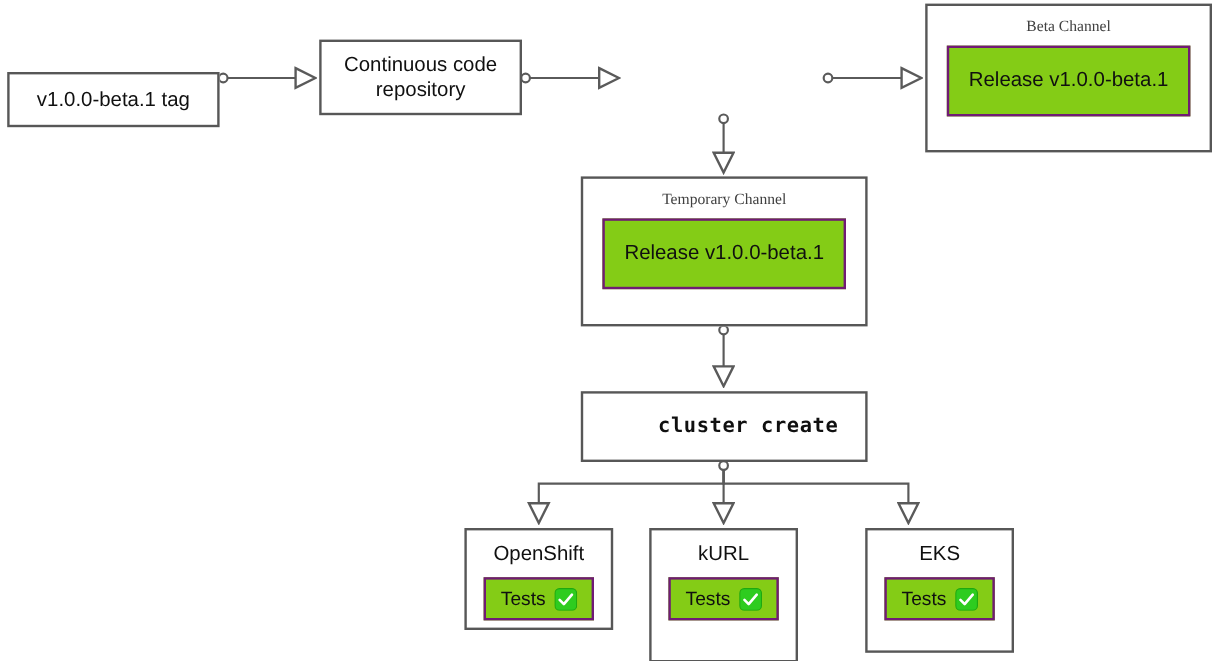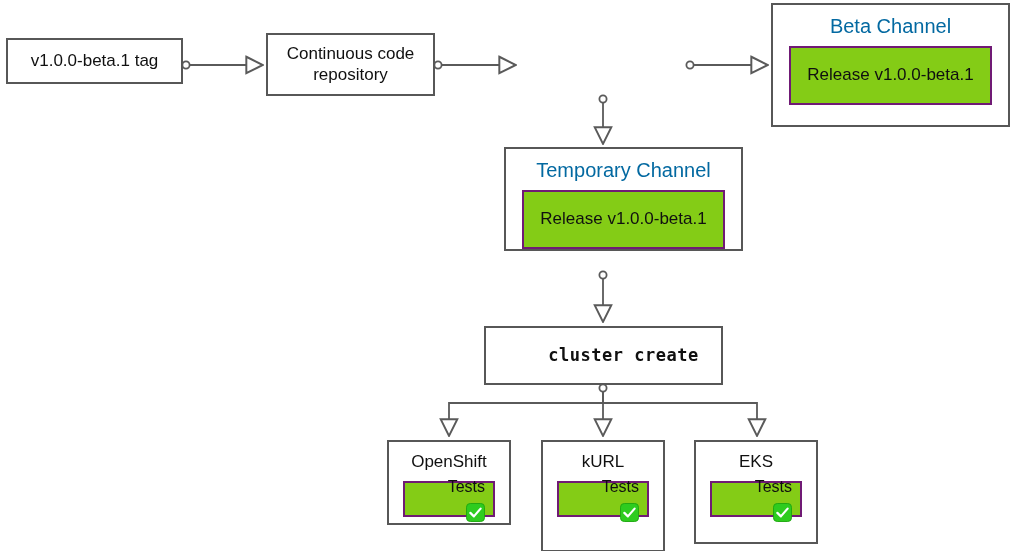--- a/index.html
+++ b/index.html
@@ -42,23 +42,24 @@
   }
   .node-label {
     display: block;
     white-space: pre-line;
   }
   .container-node {
     justify-content: flex-start;
     padding-top: 9px;
   }
   .container-title {
-    font-size: 20px;
-    color: #0369a1;
+    font-size: 13px;
+    color: #404040;
     margin-bottom: 8px;
+    font-family: Liberation Serif, serif;
   }
   .inner-node {
     box-sizing: border-box;
     border: 2px solid #701a75;
     background: #84cc16;
     display: flex;
     align-items: center;
     justify-content: center;
     font-size: 17px;
     color: #101010;
@@ -73,25 +74,24 @@
   .leaf-node {
     justify-content: flex-start;
     padding-top: 10px;
   }
   .leaf-title {
     font-size: 17px;
     margin-bottom: 9px;
   }
   .tests-box {
     display: flex;
-    align-items: flex-end;
+    align-items: center;
     justify-content: center;
     gap: 7px;
     padding: 0 8px;
-    flex-direction: column;
   }
   .tests-label {
     font-size: 16px;
   }
   .check-icon {
     display: inline-block;
     width: 19px;
     height: 19px;
     position: relative;
     flex: 0 0 auto;
@@ -129,38 +129,38 @@
     <g fill="#ffffff" stroke="#5a5a5a" stroke-width="1.8">
       <circle cx="186" cy="65" r="3.6"></circle>
       <circle cx="438" cy="65" r="3.6"></circle>
       <circle cx="690" cy="65" r="3.6"></circle>
       <circle cx="603" cy="99" r="3.6"></circle>
       <circle cx="603" cy="275" r="3.6"></circle>
       <circle cx="603" cy="388" r="3.6"></circle>
     </g>
   </svg>
 
-  <div class="node" style="left:6px; top:38px; width:177px; height:46px;">
+  <div class="node" style="left:6px; top:60px; width:177px; height:46px;">
     <span class="node-label">v1.0.0-beta.1 tag</span>
   </div>
 
   <div class="node" style="left:266px; top:33px; width:169px; height:63px;">
     <span class="node-label">Continuous code
 repository</span>
   </div>
 
 
   <div class="node container-node" style="left:771px; top:3px; width:239px; height:124px;">
     <span class="container-title">Beta Channel</span>
     <div class="inner-node" style="width:203px; height:59px;">
       <span>Release v1.0.0-beta.1</span>
     </div>
   </div>
 
-  <div class="node container-node" style="left:504px; top:147px; width:239px; height:104px;">
+  <div class="node container-node" style="left:484px; top:147px; width:239px; height:125px;">
     <span class="container-title">Temporary Channel</span>
     <div class="inner-node" style="width:203px; height:59px;">
       <span>Release v1.0.0-beta.1</span>
     </div>
   </div>
 
   <div class="node mono-node" style="left:484px; top:326px; width:239px; height:59px;">
     <span class="node-label">cluster create</span>
   </div>
 
@@ -183,21 +183,21 @@
       <span class="tests-label">Tests</span>
       <span class="check-icon">
         <svg viewBox="0 0 20 20" width="19" height="19" xmlns="http://www.w3.org/2000/svg">
           <rect x="0.5" y="0.5" width="19" height="19" rx="4" ry="4" fill="#2ecc1f" stroke="#1ea810" stroke-width="1"></rect>
           <path d="M 4.6 10.4 L 8.3 14.1 L 15.4 5.9" fill="none" stroke="#ffffff" stroke-width="2.3" stroke-linecap="round" stroke-linejoin="round"></path>
         </svg>
       </span>
     </div>
   </div>
 
-  <div class="node leaf-node" style="left:694px; top:440px; width:124px; height:104px;">
+  <div class="node leaf-node" style="left:721px; top:440px; width:124px; height:104px;">
     <span class="leaf-title">EKS</span>
     <div class="inner-node tests-box" style="width:92px; height:36px;">
       <span class="tests-label">Tests</span>
       <span class="check-icon">
         <svg viewBox="0 0 20 20" width="19" height="19" xmlns="http://www.w3.org/2000/svg">
           <rect x="0.5" y="0.5" width="19" height="19" rx="4" ry="4" fill="#2ecc1f" stroke="#1ea810" stroke-width="1"></rect>
           <path d="M 4.6 10.4 L 8.3 14.1 L 15.4 5.9" fill="none" stroke="#ffffff" stroke-width="2.3" stroke-linecap="round" stroke-linejoin="round"></path>
         </svg>
       </span>
     </div>

